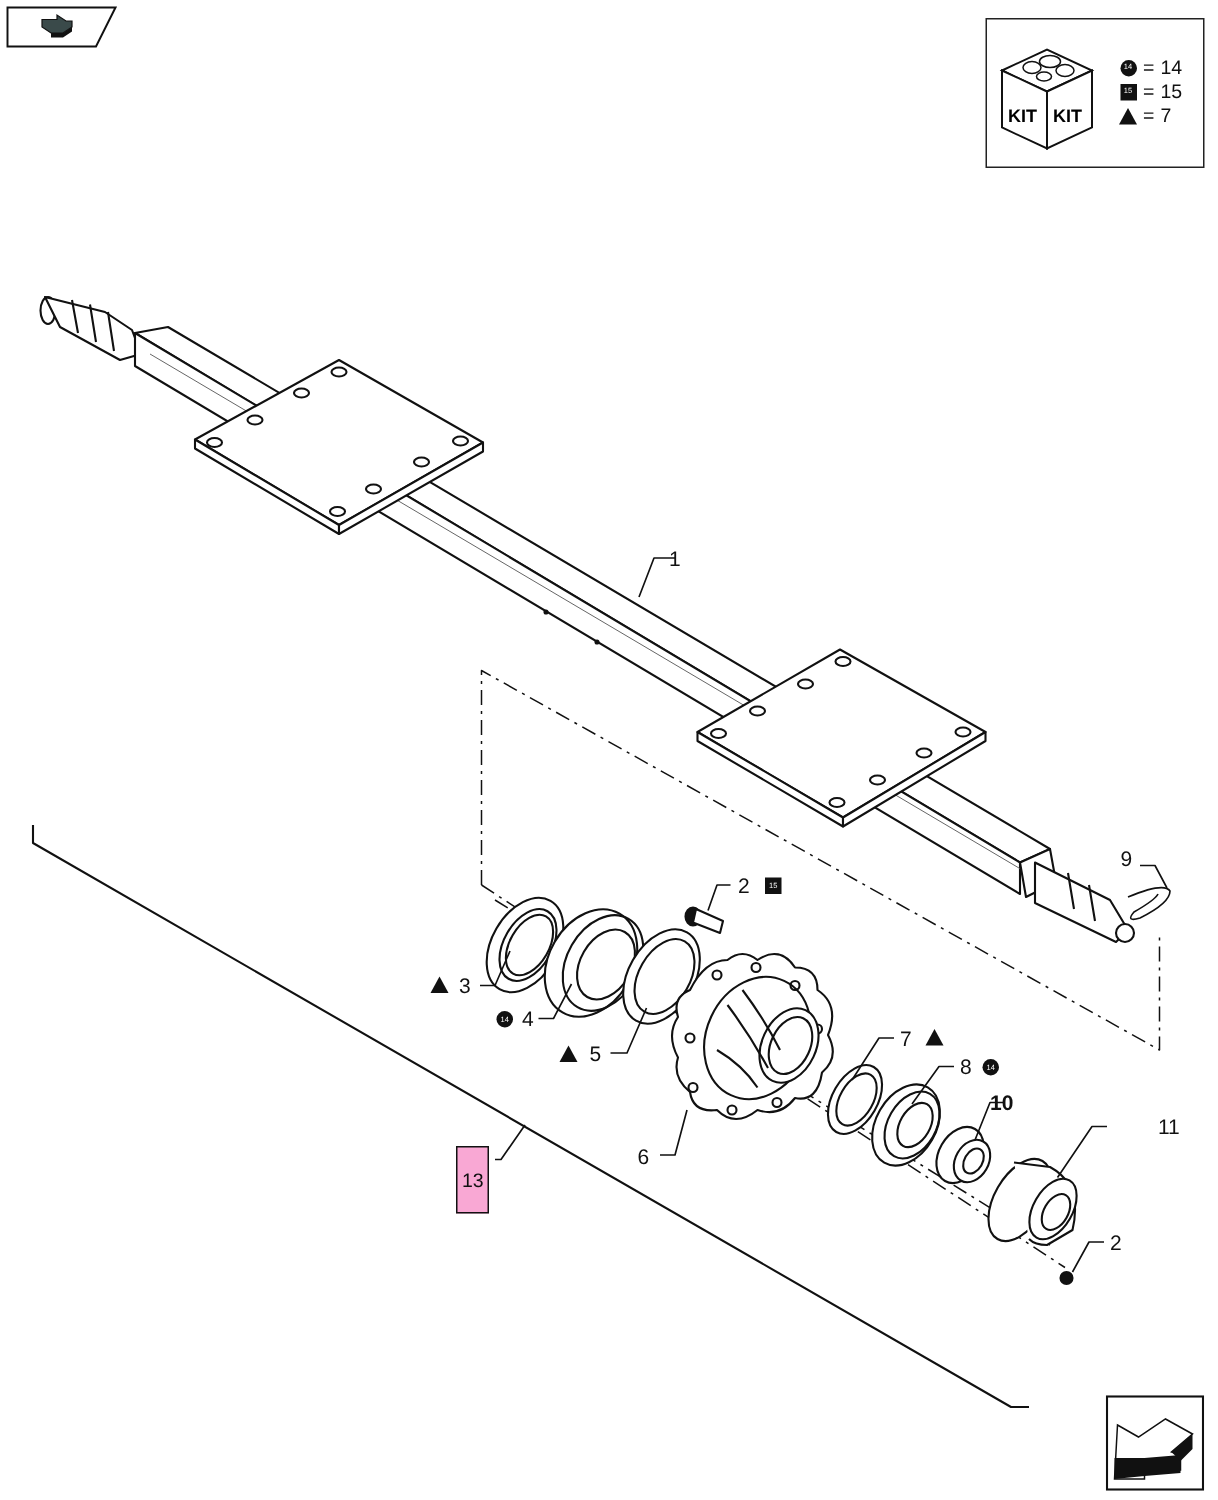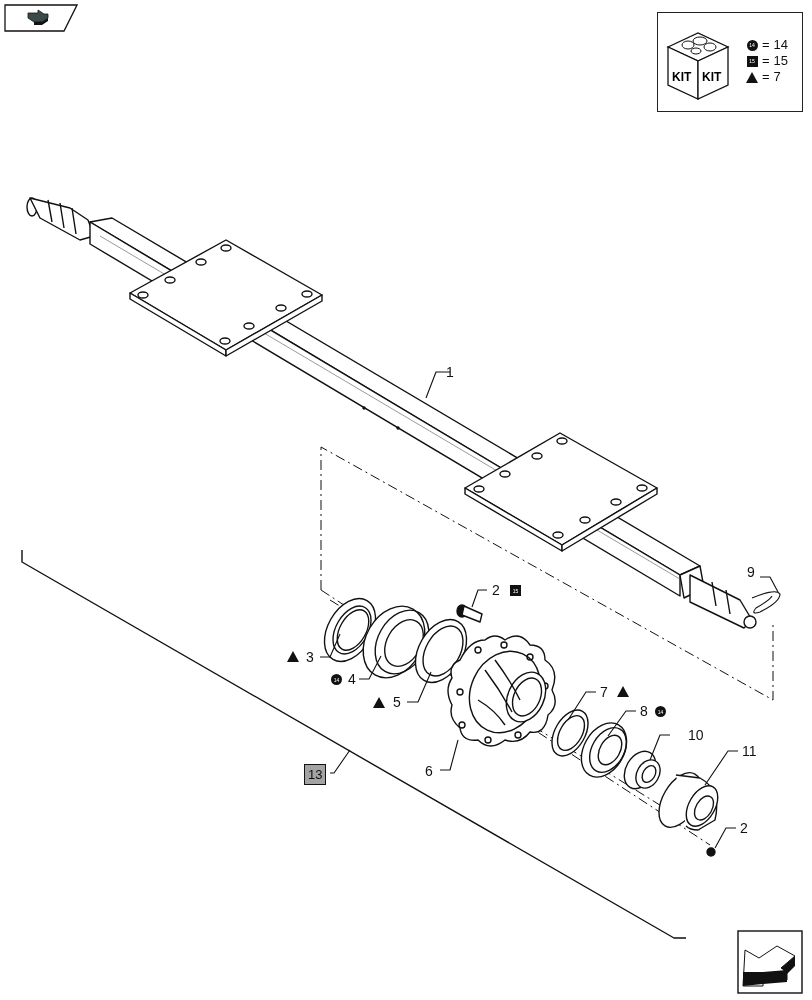--- a/index.html
+++ b/index.html
@@ -9,21 +9,21 @@
     .nav-prev { position: absolute; left: 4px; top: 4px; width: 74px; height: 28px; cursor: pointer; }
     .kit-box { position: absolute; left: 657px; top: 12px; width: 146px; height: 100px;
                border: 1.5px solid #222; box-sizing: border-box; background: #fff; }
     .kit-legend { position: absolute; left: 88px; top: 24px; font-size: 13px; line-height: 16px; }
     .kit-row { display: flex; align-items: center; gap: 4px; height: 16px; }
     .kit-row .sym { width: 12px; height: 12px; display: inline-flex; align-items: center; justify-content: center; }
     .sym-circle { width: 11px; height: 11px; border-radius: 50%; background: #111; color: #fff; font-size: 5px; display:flex; align-items:center; justify-content:center; }
     .sym-square { width: 11px; height: 11px; background: #111; color: #fff; font-size: 5px; display:flex; align-items:center; justify-content:center; }
     .sym-triangle { width: 0; height: 0; border-left: 6px solid transparent; border-right: 6px solid transparent; border-bottom: 11px solid #111; }
     .callout { position: absolute; font-size: 14px; line-height: 14px; color: #111; }
-    .callout-boxed { position: absolute; font-size: 13px; border: 1.3px solid #111; padding: 2px 3px; background: #a3a3a3; }
+    .callout-boxed { position: absolute; font-size: 13px; border: 1.3px solid #111; padding: 14px 3px; background: #f9a8d4; }
     .badge { position: absolute; }
     .nav-next { position: absolute; left: 737px; top: 930px; width: 66px; height: 64px; cursor: pointer; }
   </style>
 </head>
 <body>
 
 <div class="canvas">
 
   <div class="nav-prev">
     <svg width="74" height="28" viewBox="0 0 74 28">
@@ -225,22 +225,22 @@
   <span class="badge sym-circle" style="left:331px;top:674px;">14</span>
   <span class="callout" style="left:348px;top:672px;">4</span>
   <span class="badge sym-triangle" style="left:373px;top:697px;"></span>
   <span class="callout" style="left:393px;top:695px;">5</span>
   <span class="callout" style="left:425px;top:764px;">6</span>
   <span class="callout" style="left:600px;top:685px;">7</span>
   <span class="badge sym-triangle" style="left:617px;top:686px;"></span>
   <span class="callout" style="left:640px;top:704px;">8</span>
   <span class="badge sym-circle" style="left:655px;top:706px;">14</span>
   <span class="callout" style="left:747px;top:565px;">9</span>
-  <span class="callout" style="left:688px;top:728px;">10</span>
-  <span class="callout" style="left:742px;top:744px;">11</span>
+  <span class="callout" style="left:660px;top:728px;font-weight:bold;">10</span>
+  <span class="callout" style="left:772px;top:744px;">11</span>
   <span class="callout" style="left:740px;top:821px;">2</span>
   <span class="callout-boxed" style="left:304px;top:764px;">13</span>
 
   <div class="nav-next">
     <svg width="66" height="64" viewBox="0 0 66 64">
       <rect x="1" y="1" width="64" height="62" fill="#fff" stroke="#111" stroke-width="1.4"></rect>
       <polygon points="8,20 22,28 40,16 58,26 44,38 50,40 50,50 26,50 26,56 6,56" fill="#fff" stroke="#111" stroke-width="1"></polygon>
       <polygon points="6,42 26,42 50,40 50,52 26,54 6,56" fill="#111"></polygon>
       <polygon points="44,38 58,26 58,36 50,44" fill="#111"></polygon>
     </svg>

